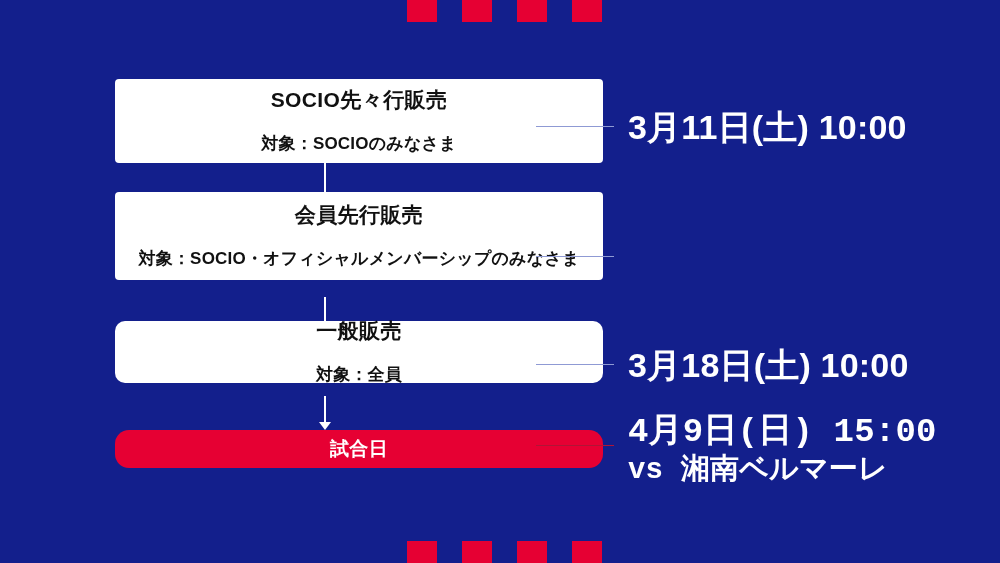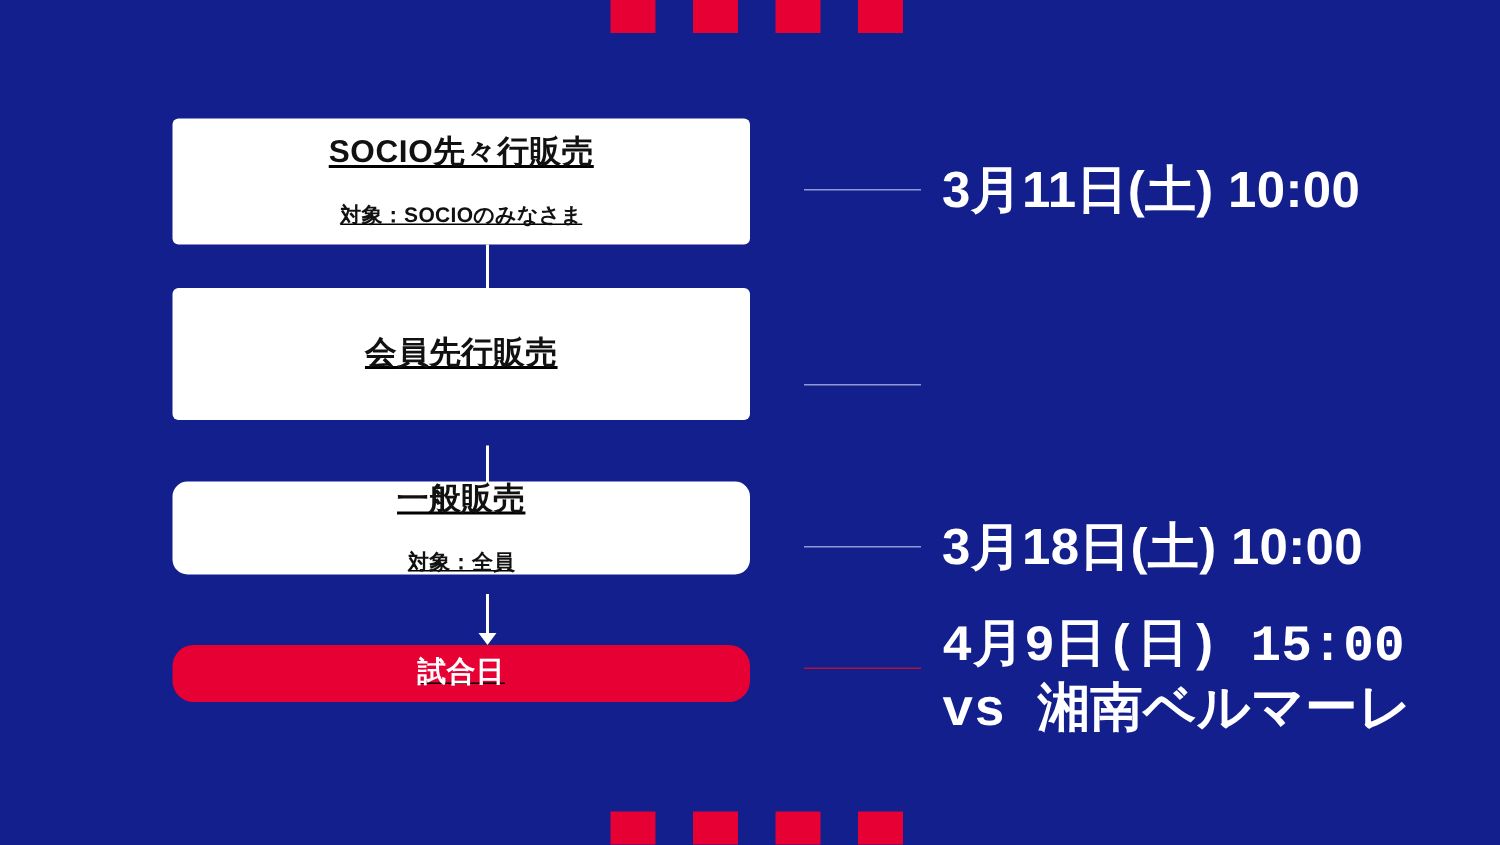--- a/index.html
+++ b/index.html
@@ -39,48 +39,47 @@
     position: absolute;
     left: 0;
     top: 0;
     width: 1000px;
     height: 563px;
   }
 
   .step-box {
     position: absolute;
     left: 115px;
-    width: 385px;
+    width: 488px;
     background: #ffffff;
     border-radius: 4px;
     box-sizing: border-box;
     display: flex;
     flex-direction: column;
     align-items: center;
     justify-content: center;
     text-align: center;
-    text-decoration: underline;
   }
   .step-box.match {
     background: #e60033;
     border-radius: 14px;
   }
 
   .step-title {
     color: #111111;
     font-weight: bold;
     font-size: 21px;
     line-height: 1.18;
     letter-spacing: 0.4px;
     white-space: nowrap;
   }
   .step-sub {
     color: #111111;
     font-weight: bold;
-    font-size: 14px;
+    font-size: 17px;
     line-height: 1.25;
     letter-spacing: 0.2px;
     margin-top: 20px;
     white-space: nowrap;
   }
   .step-box.match .step-title {
     color: #ffffff;
     font-size: 19px;
   }
 
@@ -120,21 +119,21 @@
     color: #ffffff;
     font-weight: bold;
     white-space: nowrap;
   }
   .date-line {
     font-size: 34px;
     line-height: 1.22;
     letter-spacing: 0.2px;
   }
   .date-line.second {
-    font-size: 35px;
+    font-size: 29px;
   }
 </style>
 </head>
 <body>
 
 <div class="deco-strip deco-top">
   <div class="deco-square" style="left:407px"></div>
   <div class="deco-square" style="left:462px"></div>
   <div class="deco-square" style="left:517px"></div>
   <div class="deco-square" style="left:572px"></div>
@@ -145,20 +144,21 @@
   <div class="step-box" style="top:79px; height:84px;">
     <div class="step-title">SOCIO先々行販売</div>
     <div class="step-sub">対象：SOCIOのみなさま</div>
   </div>
   <div class="line-h" style="top:126px;"></div>
   <div class="arrow-v" style="top:163px; height:38px;"></div>
   <div class="arrow-head" style="top:198px;"></div>
 
   <div class="step-box" style="top:192px; height:88px;">
     <div class="step-title">会員先行販売</div>
+    <div class="step-sub">対象：SOCIO・オフィシャルメンバーシップのみなさま</div>
   </div>
   <div class="line-h" style="top:256px;"></div>
   <div class="arrow-v" style="top:297px; height:30px;"></div>
   <div class="arrow-head" style="top:324px;"></div>
 
   <div class="step-box" style="top:321px; height:62px;border-radius:10px;">
     <div class="step-title">一般販売</div>
     <div class="step-sub">対象：全員</div>
   </div>
   <div class="line-h" style="top:364px;"></div>

